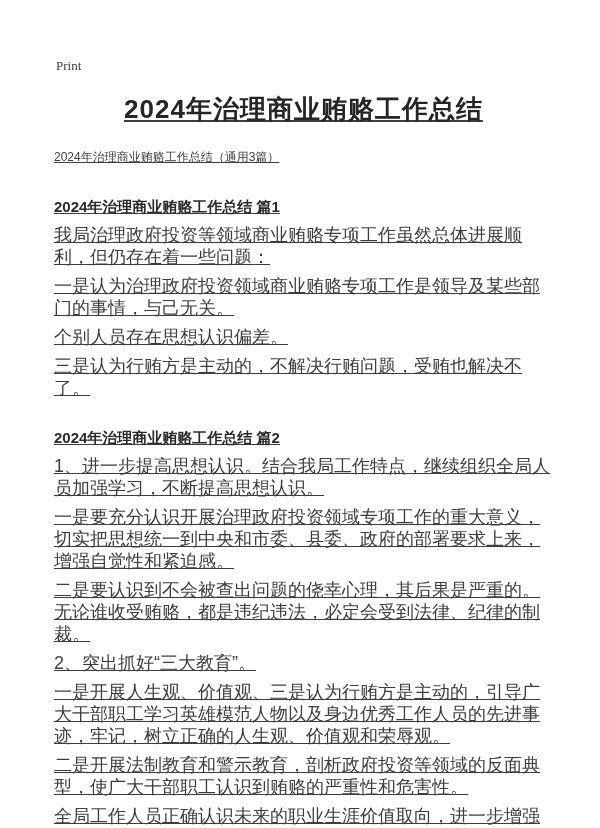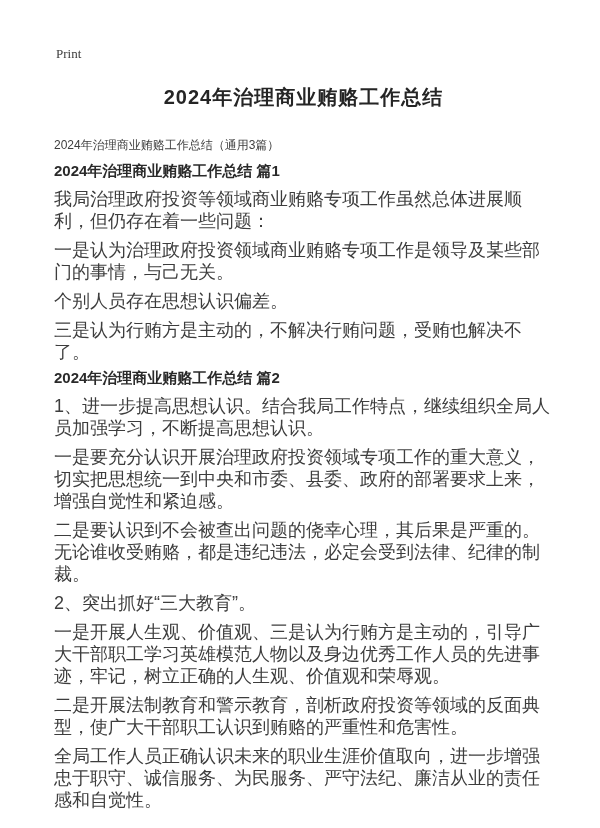--- a/index.html
+++ b/index.html
@@ -11,50 +11,51 @@
     width: 600px;
     height: 828px;
     overflow: hidden;
     font-family: "Liberation Sans", sans-serif;
     color: #3d3d3d;
   }
   .page {
     box-sizing: border-box;
     width: 600px;
     height: 828px;
-    padding: 44px 47px 0 54px;
+    padding: 56px 47px 0 54px;
     background: #ffffff;
+    text-decoration: underline;
   }
   .print-link {
     display: inline-block;
     font-family: "Liberation Serif", serif;
     font-size: 13px;
     line-height: 16px;
     color: #3d3d3d;
     text-decoration: none;
     cursor: pointer;
     margin-left: 2px;
   }
   h1.doc-title {
     margin: 21px 0 0 0;
-    font-size: 20px;
+    font-size: 26px;
     line-height: 28px;
     font-weight: 700;
     text-align: center;
     color: #252525;
     letter-spacing: 1px;
   }
   .doc-subtitle {
     margin-top: 24px;
     font-size: 12px;
     line-height: 21px;
     color: #3d3d3d;
   }
   h2.section-heading {
-    margin: 4px 0 0 0;
+    margin: 28px 0 0 0;
     font-size: 15px;
     line-height: 21px;
     font-weight: 700;
     color: #2a2a2a;
   }
   p.para {
     margin: 7px 0 0 0;
     font-size: 18px;
     line-height: 22px;
     color: #3d3d3d;

